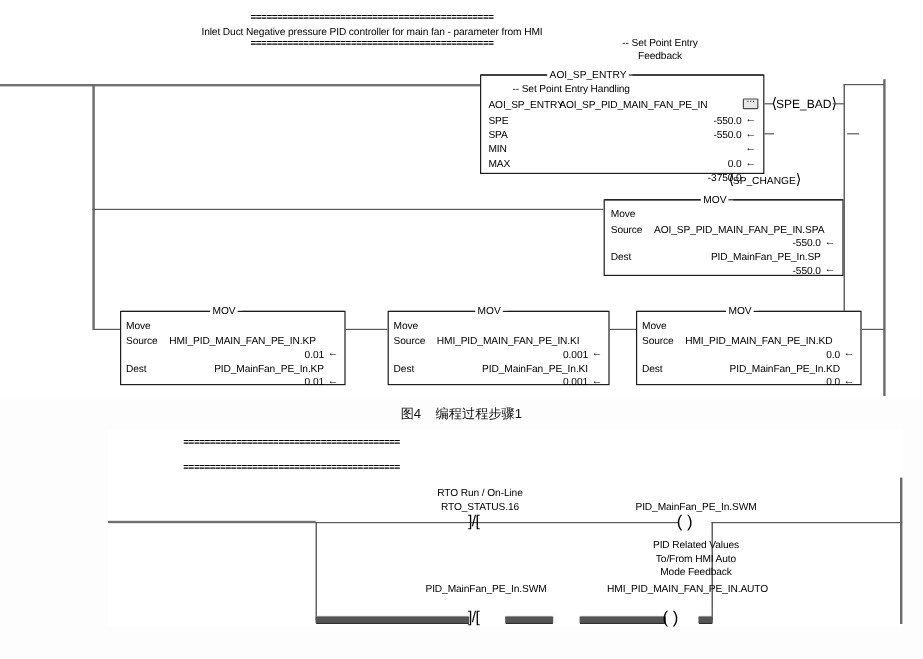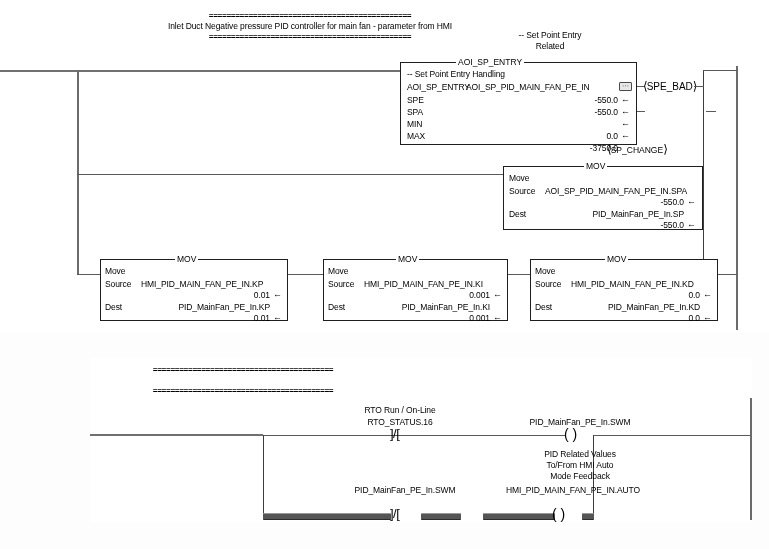--- a/index.html
+++ b/index.html
@@ -64,41 +64,41 @@
 
 <div class="page">
 
   <div class="panel" style="left:0;top:0;width:769px;height:332px;">
 
     <div class="eq c" style="left:120px;top:11px;width:380px;text-align:center;">==============================================</div>
     <div class="t c" style="left:120px;top:21px;width:380px;">Inlet Duct Negative pressure PID controller for main fan - parameter from HMI</div>
     <div class="eq c" style="left:120px;top:32px;width:380px;text-align:center;">==============================================</div>
 
     <div class="t c" style="left:475px;top:30px;width:150px;">-- Set Point Entry</div>
-    <div class="t c" style="left:475px;top:41px;width:150px;">Related</div>
+    <div class="t c" style="left:475px;top:41px;width:150px;">Feedback</div>
 
     <div class="h2" style="left:0px;top:70px;width:400px;"></div>
 
     <div class="v2" style="left:77px;top:70px;height:204px;"></div>
 
     <div class="h" style="left:77px;top:174px;width:426px;"></div>
 
     <div class="h" style="left:77px;top:274px;width:23px;"></div>
 
     <div class="v2" style="left:736px;top:66px;height:264px;"></div>
 
     <div class="v" style="left:703px;top:70px;height:204px;"></div>
     <div class="h" style="left:703px;top:70px;width:34px;"></div>
 
     <div class="box" style="left:400px;top:62px;width:237px;height:83px;"></div>
     <div class="titlerule" style="left:401px;top:62px;width:55px;"></div>
     <div class="titlerule" style="left:527px;top:62px;width:109px;"></div>
     <div class="boxtitle" style="left:456px;top:58px;">AOI_SP_ENTRY</div>
 
-    <div class="t" style="left:407px;top:69px;">-- Set Point Entry Handling</div>
+    <div class="t" style="left:427px;top:69px;">-- Set Point Entry Handling</div>
     <div class="t" style="left:407px;top:82px;">AOI_SP_ENTRY</div>
     <div class="t" style="left:466px;top:82px;">AOI_SP_PID_MAIN_FAN_PE_IN</div>
     <div class="ellbtn" style="left:619px;top:82px;">⋯</div>
 
     <div class="t" style="left:407px;top:95px;">SPE</div>
     <div class="t r" style="left:500px;top:95px;width:118px;">-550.0</div>
     <div class="arrow" style="left:621px;top:95px;">←</div>
 
     <div class="t" style="left:407px;top:107px;">SPA</div>
     <div class="t r" style="left:500px;top:107px;width:118px;">-550.0</div>
@@ -181,20 +181,23 @@
     <div class="arrow" style="left:703px;top:290px;">←</div>
     <div class="t" style="left:535px;top:302px;">Dest</div>
     <div class="t r" style="left:580px;top:302px;width:120px;">PID_MainFan_PE_In.KD</div>
     <div class="t r" style="left:580px;top:313px;width:120px;">0.0</div>
     <div class="arrow" style="left:703px;top:313px;">←</div>
 
     <div class="h" style="left:718px;top:274px;width:19px;"></div>
 
   </div>
 
+  <div class="caption" style="left:0;top:337px;">
+    <span class="num">图4</span><span class="gap"></span><span>编程过程步骤1</span>
+  </div>
 
   <div class="panel" style="left:90px;top:358px;width:662px;height:164px;">
 
     <div class="eq c" style="left:28px;top:7px;width:250px;text-align:center;">=========================================</div>
     <div class="eq c" style="left:28px;top:28px;width:250px;text-align:center;">=========================================</div>
 
     <div class="t c" style="left:245px;top:47px;width:130px;">RTO Run / On-Line</div>
     <div class="t c" style="left:245px;top:59px;width:130px;">RTO_STATUS.16</div>
     <div class="t c" style="left:415px;top:59px;width:150px;">PID_MainFan_PE_In.SWM</div>
 

